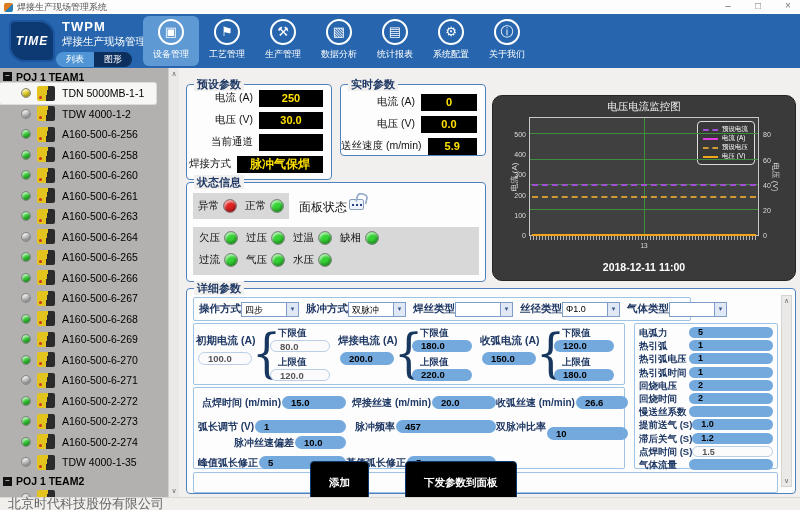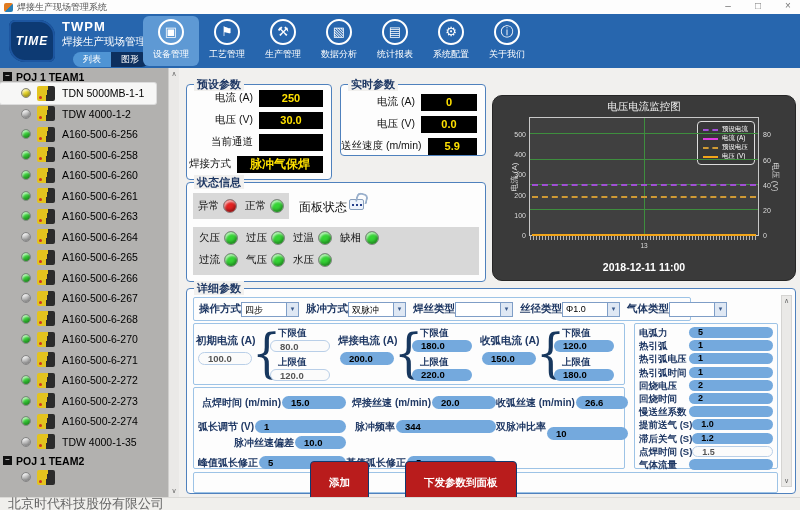--- a/index.html
+++ b/index.html
@@ -13,21 +13,21 @@
   .title-text { font-size:9px; color:#555; }
   .win-controls { position:absolute; right:4px; top:0; display:flex; gap:14px; }
   .win-controls span { font-size:10px; color:#777; width:16px; text-align:center; cursor:default; }
 
   
   .header { position:absolute; left:0; top:14px; width:800px; height:54px; background:#2766ae; }
   .logo { position:absolute; left:9px; top:6px; width:46px; height:42px; background:#0d3a73; border-radius:6px 16px 6px 16px; box-shadow:inset 0 0 0 2px #1d56a0; display:flex; align-items:center; justify-content:center; }
   .logo-inner { color:#fff; font-weight:bold; font-style:italic; font-size:12px; letter-spacing:1px; }
   .app-code { position:absolute; left:62px; top:5px; color:#fff; font-weight:bold; font-size:13px; letter-spacing:1px; }
   .app-sub { position:absolute; left:62px; top:21px; color:#fff; font-size:10.5px; }
-  .view-toggle { position:absolute; left:73px; top:38px; display:flex; }
+  .view-toggle { position:absolute; left:56px; top:38px; display:flex; }
   .vbtn { font-size:9px; color:#fff; padding:1px 10px; cursor:default; }
   .vbtn-on { background:#4f94d4; border-radius:8px 0 0 8px; }
   .vbtn-off { background:#0d2f5e; border-radius:0 8px 8px 0; }
   .nav { position:absolute; left:143px; top:2px; display:flex; }
   .nav-item { width:56px; height:50px; display:flex; flex-direction:column; align-items:center; padding-top:3px; border-radius:6px; cursor:default; }
   .nav-item.active { background:#5e99d4; }
   .nav-icon { width:26px; height:26px; border:2px solid #fff; border-radius:50%; color:#fff; font-size:13px; line-height:22px; text-align:center; }
   .nav-label { color:#fff; font-size:9px; margin-top:3px; white-space:nowrap; }
 
   
@@ -121,21 +121,21 @@
   .cg-right .pill { width:60px; height:12px; line-height:12px; }
   .sp-rows { padding:5px 4px 0 4px; }
   .sp-row { display:grid; grid-template-columns:148px 150px 132px; height:19px; margin-bottom:1px; }
   .sp-cell { display:flex; align-items:center; justify-content:flex-end; }
   .sp-label { font-size:10px; font-weight:bold; color:#1f3864; white-space:nowrap; margin-right:1px; }
   .side-rows { padding:3px 4px; }
   .side-row { display:flex; justify-content:space-between; height:13.2px; }
   .side-label { font-size:9.5px; font-weight:bold; color:#1f3864; white-space:nowrap; }
   .side-row .pill { width:84px; height:11px; line-height:11px; font-size:9px; }
   .btn-bar { display:flex; align-items:center; gap:36px; padding-left:116px; height:100%; }
-  .btn { background:#b91c1c; border:1px solid #0f3a70; color:#fff; font-size:10.5px; font-weight:bold; border-radius:4px; padding:14px 18px; white-space:nowrap; cursor:default; }
+  .btn { background:#000000; border:1px solid #0f3a70; color:#fff; font-size:10.5px; font-weight:bold; border-radius:4px; padding:14px 18px; white-space:nowrap; cursor:default; }
   .dt-scroll { position:absolute; left:594px; top:6px; width:11px; height:192px; background:#eae9e7; border:1px solid #d5d4d2; }
 </style>
 </head>
 <body>
 
 <div id="app">
 
   <div class="titlebar">
     <span class="app-icon"></span>
     <span class="title-text">焊接生产现场管理系统</span>
@@ -246,20 +246,25 @@
         </div>
         <div class="tree-item">
           <span class="led led-sm led-gray"></span>
           <span class="welder"></span>
           <span class="tree-label">A160-500-6-267</span>
         </div>
         <div class="tree-item">
           <span class="led led-sm led-green"></span>
           <span class="welder"></span>
           <span class="tree-label">A160-500-6-268</span>
+        </div>
+        <div class="tree-item">
+          <span class="led led-sm led-green"></span>
+          <span class="welder"></span>
+          <span class="tree-label">A160-500-6-269</span>
         </div>
         <div class="tree-item">
           <span class="led led-sm led-green"></span>
           <span class="welder"></span>
           <span class="tree-label">A160-500-6-270</span>
         </div>
         <div class="tree-item">
           <span class="led led-sm led-gray"></span>
           <span class="welder"></span>
           <span class="tree-label">A160-500-6-271</span>
@@ -520,21 +525,21 @@
               <span class="pill" style="width: 64px;">26.6</span>
             </div>
           </div>
           <div class="sp-row">
             <div class="sp-cell">
               <span class="sp-label">弧长调节 (V)</span>
               <span class="pill" style="width: 100px;">1</span>
             </div>
             <div class="sp-cell">
               <span class="sp-label">脉冲频率</span>
-              <span class="pill" style="width: 100px;">344</span>
+              <span class="pill" style="width: 100px;">457</span>
             </div>
             <div class="sp-cell">
               <span class="sp-label">双脉冲比率</span>
               <span class="pill" style="width: 100px; margin-top: 14px;">10</span>
             </div>
           </div>
           <div class="sp-row">
             <div class="sp-cell">
               <span class="sp-label">脉冲丝速偏差</span>
               <span class="pill" style="width: 51px;">10.0</span>

